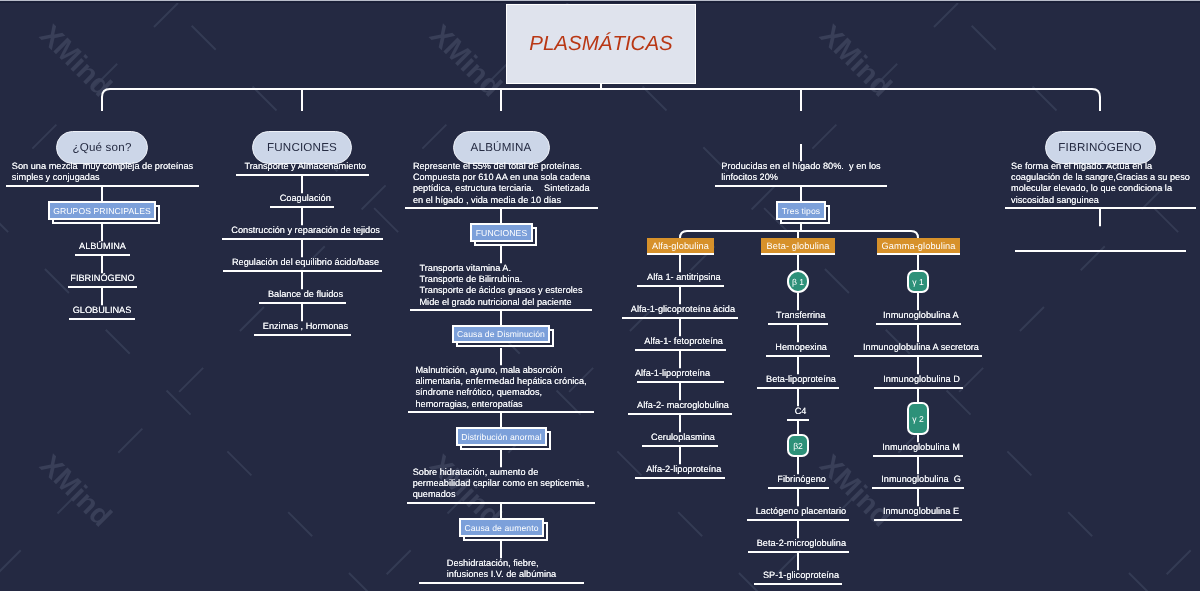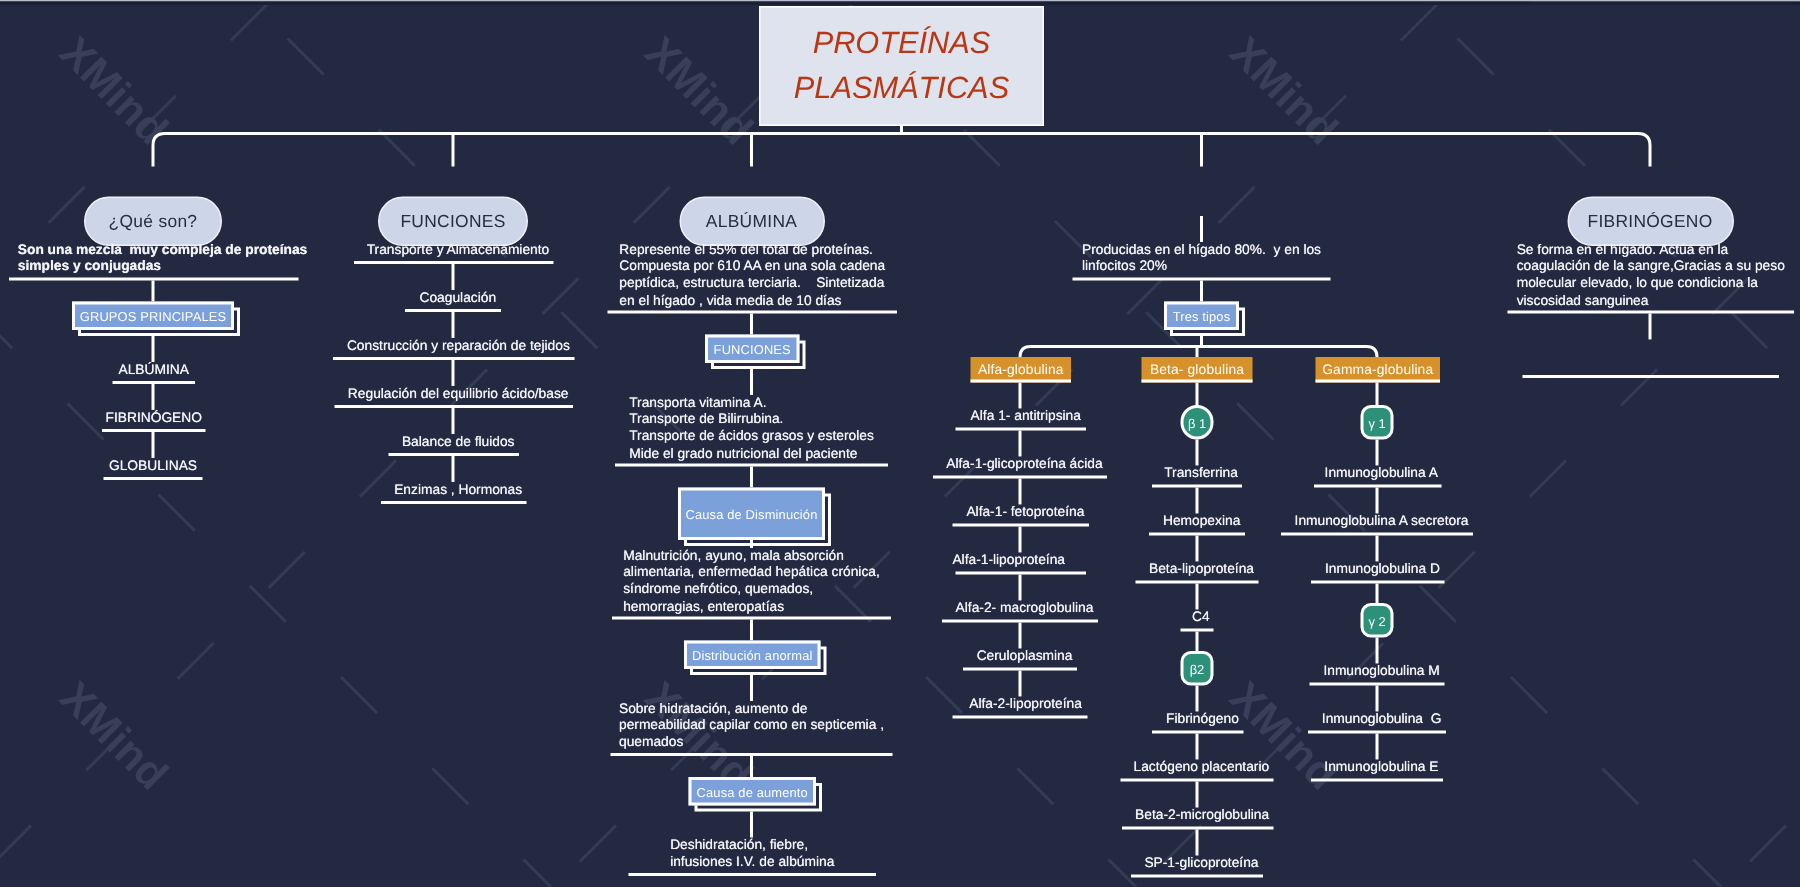--- a/index.html
+++ b/index.html
@@ -135,38 +135,37 @@
       <line x1="918" y1="389" x2="918" y2="406" stroke="#ffffff" stroke-width="2"></line>
       <line x1="918" y1="425" x2="918" y2="442.3" stroke="#ffffff" stroke-width="2"></line>
       <line x1="918" y1="457" x2="918" y2="474.3" stroke="#ffffff" stroke-width="2"></line>
       <line x1="918" y1="489" x2="918" y2="506.3" stroke="#ffffff" stroke-width="2"></line>
     </svg>
 
   <div class="layer" id="nodes" data-name="node-layer">
 
     <div class="node root" id="root-node" data-name="root-node" style="left: 506px; top: 4px; width: 190px; height: 80px;">
       <div data-name="root-title">
-        <div data-name="root-title-line1">PROTEÍNAS</div>
         <div data-name="root-title-line2">PLASMÁTICAS</div>
       </div>
     </div>
 
   <div class="node pill" style="left:56px;top:111px;width:92px;height:33px;" data-name="branch-node-que-son">
         <span data-name="branch-label">¿Qué son?</span>
       </div>
       <div class="node pill" style="left:252px;top:111px;width:100px;height:33px;" data-name="branch-node-funciones">
         <span data-name="branch-label">FUNCIONES</span>
       </div>
       <div class="node pill" style="left:452.5px;top:111px;width:97px;height:33px;" data-name="branch-node-albumina">
         <span data-name="branch-label">ALBÚMINA</span>
       </div>
       <div class="node pill" style="left:1044.5px;top:111px;width:111px;height:33px;" data-name="branch-node-fibrinogeno">
         <span data-name="branch-label">FIBRINÓGENO</span>
       </div>
-      <div class="node txt" style="left:6px;top:161.3px;width:193px;font-size:9.2px;line-height:11.1px;letter-spacing:0px;text-align:left;padding-left:5.8515625px;box-sizing:border-box;font-weight:bold;" data-name="que-son-item-0"><div data-name="text-line">Son una mezcla  muy compleja de proteínas</div><div data-name="text-line">simples y conjugadas</div></div>
+      <div class="node txt" style="left:6px;top:161.3px;width:193px;font-size:9.2px;line-height:11.1px;letter-spacing:0px;text-align:left;padding-left:5.8515625px;box-sizing:border-box;" data-name="que-son-item-0"><div data-name="text-line">Son una mezcla  muy compleja de proteínas</div><div data-name="text-line">simples y conjugadas</div></div>
       <div class="node underline" style="left:6px;top:185px;width:193px;" data-name="item-underline"></div>
       <div class="bluebox" style="left:48px;top:201px;width:108px;height:19px;" data-name="que-son-item-1">
         <div class="shadow" data-name="box-shadow"></div>
         <div class="face" data-name="box-face" style="font-size: 8.6px;">
           <span data-name="box-label">GRUPOS PRINCIPALES</span>
         </div>
       </div>
       <div class="node txt" style="left:75px;top:241.3px;width:55px;font-size:9.2px;line-height:11.1px;letter-spacing:0px;text-align:left;padding-left:4.0078125px;box-sizing:border-box;" data-name="que-son-item-2"><div data-name="text-line">ALBÚMINA</div></div>
       <div class="node underline" style="left:75px;top:254px;width:55px;" data-name="item-underline"></div>
       <div class="node txt" style="left:68px;top:273.3px;width:69px;font-size:9.2px;line-height:11.1px;letter-spacing:0px;text-align:left;padding-left:2.3359375px;box-sizing:border-box;" data-name="que-son-item-3"><div data-name="text-line">FIBRINÓGENO</div></div>
@@ -188,21 +187,21 @@
       <div class="node txt" style="left:405px;top:161.3px;width:193px;font-size:9.2px;line-height:11.1px;letter-spacing:0px;text-align:left;padding-left:7.875px;box-sizing:border-box;" data-name="albumina-item-0"><div data-name="text-line">Represente el 55% del total de proteínas.</div><div data-name="text-line">Compuesta por 610 AA en una sola cadena</div><div data-name="text-line">peptídica, estructura terciaria.    Sintetizada</div><div data-name="text-line">en el hígado , vida media de 10 días</div></div>
       <div class="node underline" style="left:405px;top:207px;width:193px;" data-name="item-underline"></div>
       <div class="bluebox" style="left:470px;top:223px;width:63px;height:19px;" data-name="albumina-item-1">
         <div class="shadow" data-name="box-shadow"></div>
         <div class="face" data-name="box-face" style="font-size: 8.6px;">
           <span data-name="box-label">FUNCIONES</span>
         </div>
       </div>
       <div class="node txt" style="left:410px;top:263.3px;width:182px;font-size:9.2px;line-height:11.1px;letter-spacing:0px;text-align:left;padding-left:9.4609375px;box-sizing:border-box;" data-name="albumina-item-2"><div data-name="text-line">Transporta vitamina A.</div><div data-name="text-line">Transporte de Bilirrubina.</div><div data-name="text-line">Transporte de ácidos grasos y esteroles</div><div data-name="text-line">Mide el grado nutricional del paciente</div></div>
       <div class="node underline" style="left:410px;top:309px;width:182px;" data-name="item-underline"></div>
-      <div class="bluebox" style="left:452px;top:325px;width:98px;height:35px;" data-name="albumina-item-3">
+      <div class="bluebox" style="left:452px;top:325px;width:98px;height:18px;" data-name="albumina-item-3">
         <div class="shadow" data-name="box-shadow"></div>
         <div class="face" data-name="box-face" style="font-size: 8.6px;">
           <span data-name="box-label">Causa de Disminución</span>
         </div>
       </div>
       <div class="node txt" style="left:408px;top:365.3px;width:186px;font-size:9.2px;line-height:11.1px;letter-spacing:0px;text-align:left;padding-left:7.453125px;box-sizing:border-box;" data-name="albumina-item-4"><div data-name="text-line">Malnutrición, ayuno, mala absorción</div><div data-name="text-line">alimentaria, enfermedad hepática crónica,</div><div data-name="text-line">síndrome nefrótico, quemados,</div><div data-name="text-line">hemorragias, enteropatías</div></div>
       <div class="node underline" style="left:408px;top:411px;width:186px;" data-name="item-underline"></div>
       <div class="bluebox" style="left:456px;top:427px;width:91px;height:19px;" data-name="albumina-item-5">
         <div class="shadow" data-name="box-shadow"></div>
         <div class="face" data-name="box-face" style="font-size: 8.6px;">
@@ -277,21 +276,21 @@
       </div>
       <div class="green" style="left:907px;top:270px;width:22px;height:23px;" data-name="gamma-globulina-item-0">
         <span data-name="badge-label">γ 1</span>
       </div>
       <div class="node txt" style="left:876px;top:310.3px;width:85px;font-size:9.2px;line-height:11.1px;letter-spacing:0px;text-align:center;padding-left:4.6953125px;box-sizing:border-box;" data-name="gamma-globulina-item-1"><div data-name="text-line">Inmunoglobulina A</div></div>
       <div class="node underline" style="left:876px;top:323px;width:85px;" data-name="item-underline"></div>
       <div class="node txt" style="left:854px;top:342.3px;width:128px;font-size:9.2px;line-height:11.1px;letter-spacing:0px;text-align:center;padding-left:6.0234375px;box-sizing:border-box;" data-name="gamma-globulina-item-2"><div data-name="text-line">Inmunoglobulina A secretora</div></div>
       <div class="node underline" style="left:854px;top:355px;width:128px;" data-name="item-underline"></div>
       <div class="node txt" style="left:874px;top:374.3px;width:89px;font-size:9.2px;line-height:11.1px;letter-spacing:0px;text-align:center;padding-left:6.1875px;box-sizing:border-box;" data-name="gamma-globulina-item-3"><div data-name="text-line">Inmunoglobulina D</div></div>
       <div class="node underline" style="left:874px;top:387px;width:89px;" data-name="item-underline"></div>
-      <div class="green" style="left:907px;top:402px;width:22px;height:23px;" data-name="gamma-globulina-item-4">
+      <div class="green" style="left:907px;top:402px;width:22px;height:33px;" data-name="gamma-globulina-item-4">
         <span data-name="badge-label">γ 2</span>
       </div>
       <div class="node txt" style="left:873px;top:442.3px;width:90px;font-size:9.2px;line-height:11.1px;letter-spacing:0px;text-align:center;padding-left:6.1796875px;box-sizing:border-box;" data-name="gamma-globulina-item-5"><div data-name="text-line">Inmunoglobulina M</div></div>
       <div class="node underline" style="left:873px;top:455px;width:90px;" data-name="item-underline"></div>
       <div class="node txt" style="left:872px;top:474.3px;width:92px;font-size:9.2px;line-height:11.1px;letter-spacing:0px;text-align:center;padding-left:6.15625px;box-sizing:border-box;" data-name="gamma-globulina-item-6"><div data-name="text-line">Inmunoglobulina  G</div></div>
       <div class="node underline" style="left:872px;top:487px;width:92px;" data-name="item-underline"></div>
       <div class="node txt" style="left:874px;top:506.3px;width:88px;font-size:9.2px;line-height:11.1px;letter-spacing:0px;text-align:center;padding-left:5.9453125px;box-sizing:border-box;" data-name="gamma-globulina-item-7"><div data-name="text-line">Inmunoglobulina E</div></div>
       <div class="node underline" style="left:874px;top:519px;width:88px;" data-name="item-underline"></div>
     </div>
 

